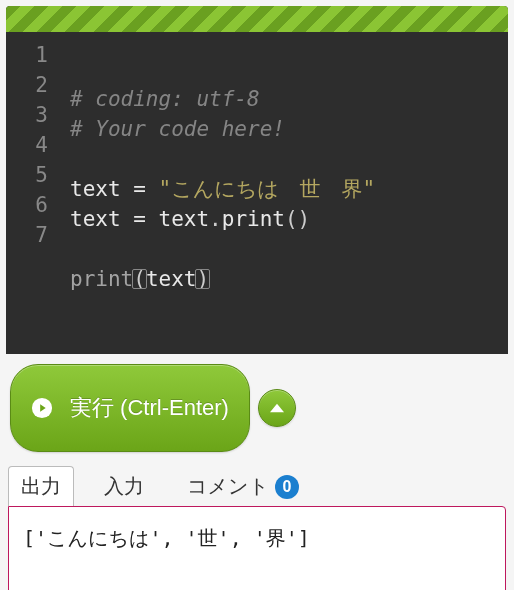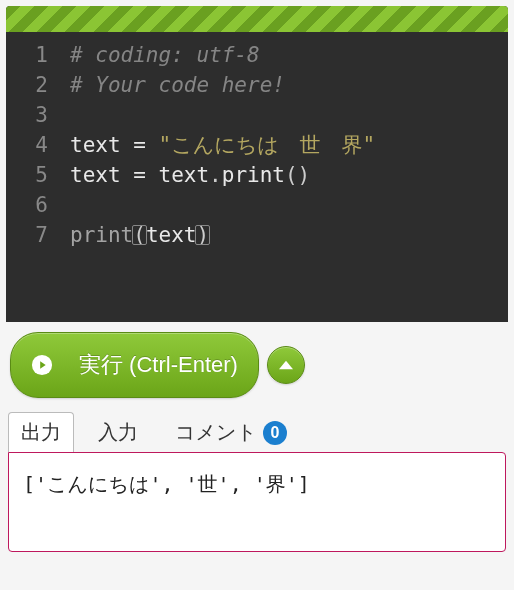--- a/index.html
+++ b/index.html
@@ -43,20 +43,21 @@
       padding-right: 18px;
       color: #888;
       user-select: none;
       background: #2d2d2d;
     }
     .gutter div { height: 30px; }
     .code-lines {
       flex: 1;
       color: #e0e0e0;
       padding-left: 4px;
+      margin-top: 44px;
     }
     .code-lines .line { height: 30px; white-space: pre; }
     .cm-comment { color: #858585; font-style: italic; }
     .cm-variable { color: #e8e8e8; }
     .cm-operator { color: #e8e8e8; }
     .cm-string { color: #b4a760; }
     .cm-builtin { color: #a3a3a3; }
     .cm-punct { color: #ccc; }
     .paren-match {
       position: relative;
@@ -71,26 +72,26 @@
 
     .run-row {
       display: flex;
       align-items: center;
       gap: 8px;
       padding: 10px 4px;
     }
     .run-button {
       display: inline-flex;
       align-items: center;
-      gap: 26px;
+      gap: 17px;
       background: linear-gradient(#8fc93a, #6ba518);
       color: #fff;
       font-size: 22px;
       font-weight: 500;
-      padding: 17px 20px;
+      padding: 28px 20px;
       border: 1px solid #5a8b15;
       border-radius: 28px;
       cursor: pointer;
       text-shadow: 0 -1px 0 rgba(0,0,0,0.2);
       box-shadow: inset 0 1px 0 rgba(255,255,255,0.3), 0 1px 2px rgba(0,0,0,0.15);
     }
     .run-button svg { width: 22px; height: 22px; }
     .run-toggle {
       width: 38px;
       height: 38px;
@@ -101,21 +102,21 @@
       align-items: center;
       justify-content: center;
       cursor: pointer;
       box-shadow: inset 0 1px 0 rgba(255,255,255,0.3), 0 1px 2px rgba(0,0,0,0.15);
     }
     .run-toggle svg { width: 14px; height: 14px; fill: #fff; }
 
     .tabs {
       display: flex;
       align-items: flex-end;
-      gap: 12px;
+      gap: 18px;
       padding-left: 2px;
       margin-top: 4px;
     }
     .tab {
       padding: 6px 12px 6px 12px;
       font-size: 20px;
       color: #333;
       background: #fff;
       border: 1px solid #bbb;
       border-bottom: none;

